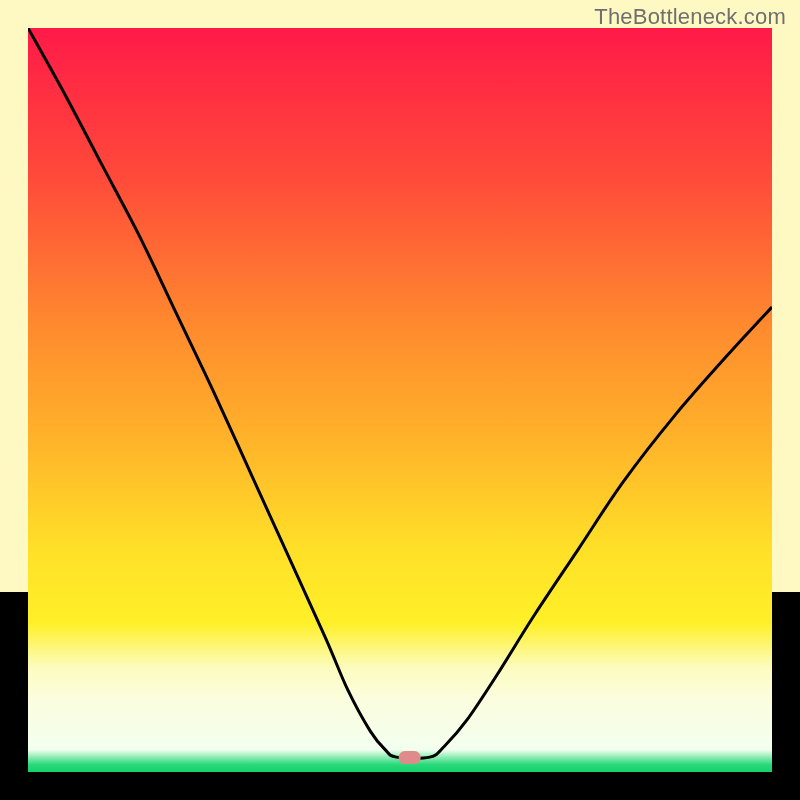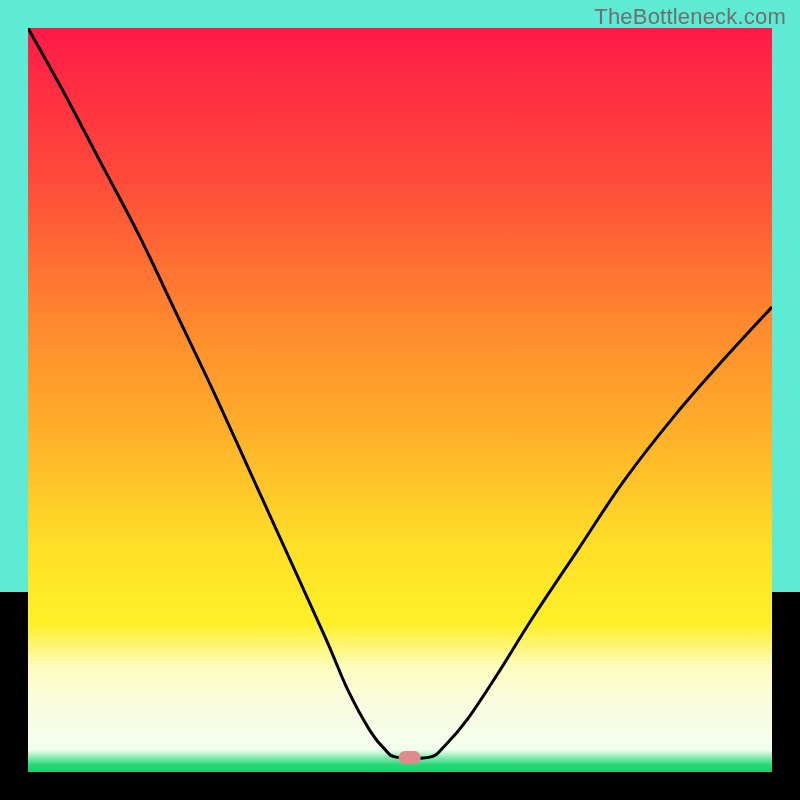--- a/index.html
+++ b/index.html
@@ -7,21 +7,21 @@
     padding: 0;
     width: 800px;
     height: 800px;
     background: #000;
     overflow: hidden;
   }
   .frame {
     position: relative;
     width: 800px;
     height: 592px;
-    background: #5eead4;
+    background: #fef9c3;
   }
   .watermark {
     position: absolute;
     top: 4px;
     right: 14px;
     color: #6f6f6f;
     font-family: Arial, Helvetica, sans-serif;
     font-size: 22px;
     letter-spacing: 0.2px;
     z-index: 5;

